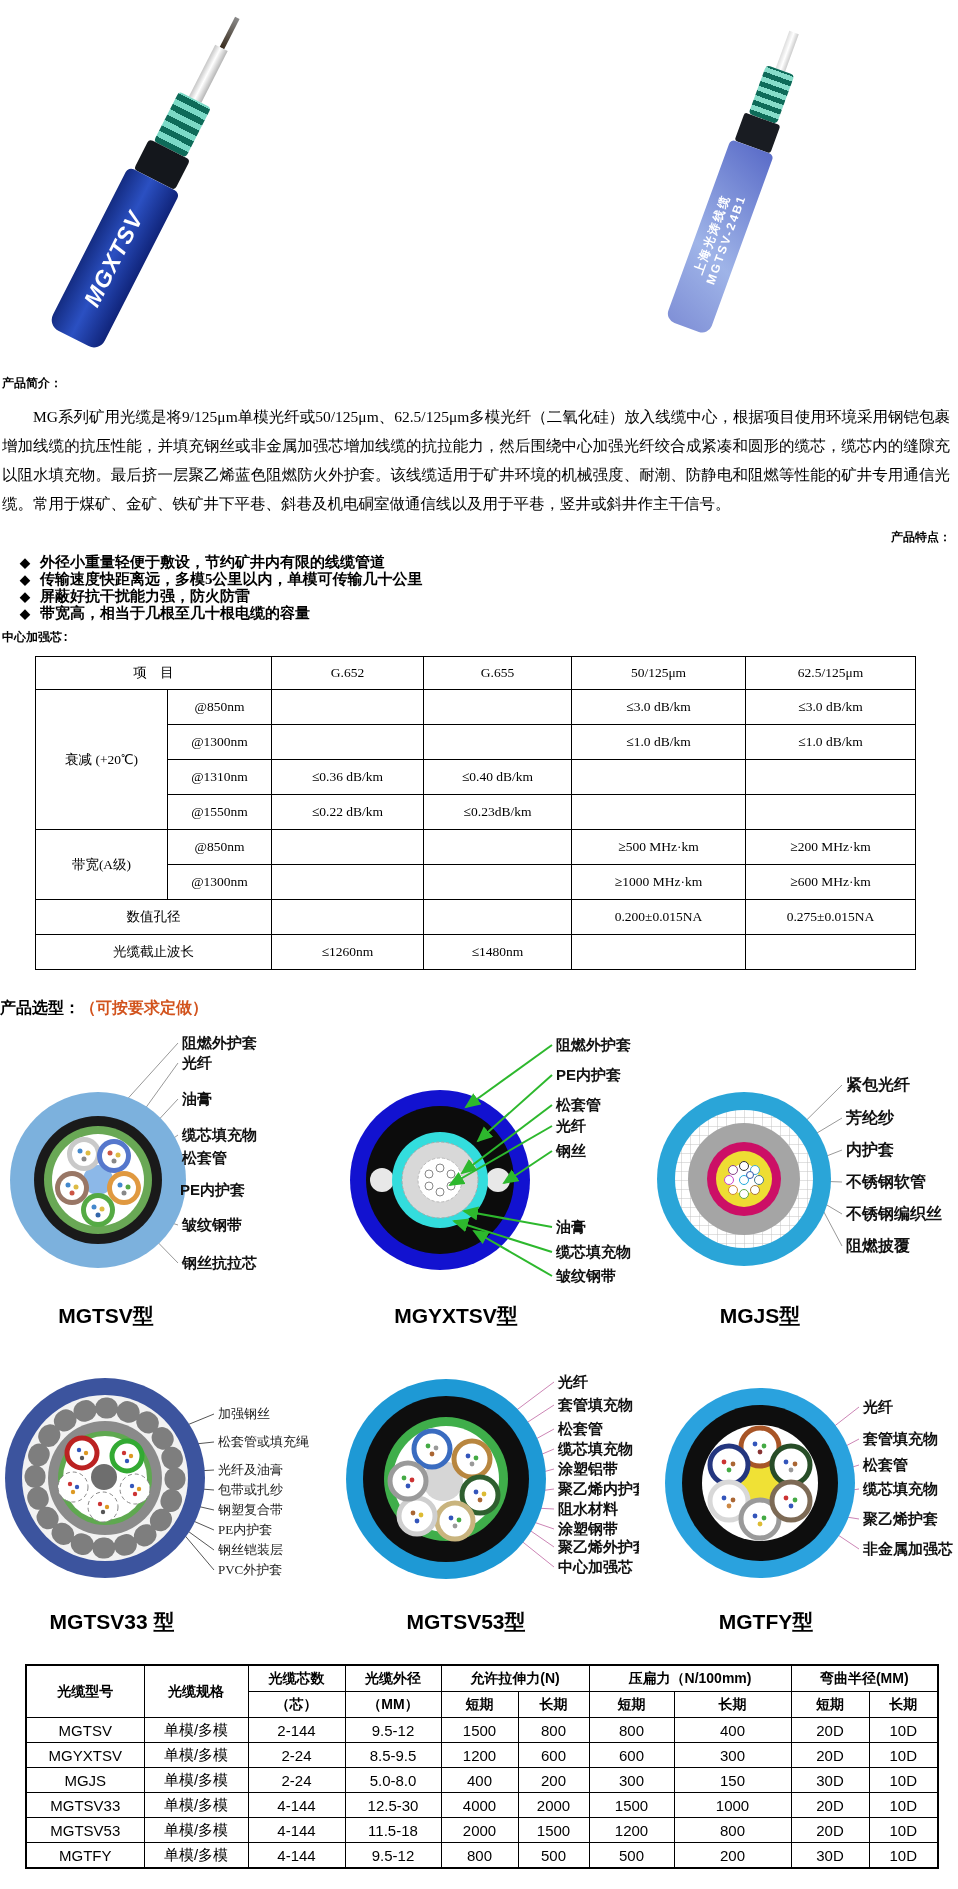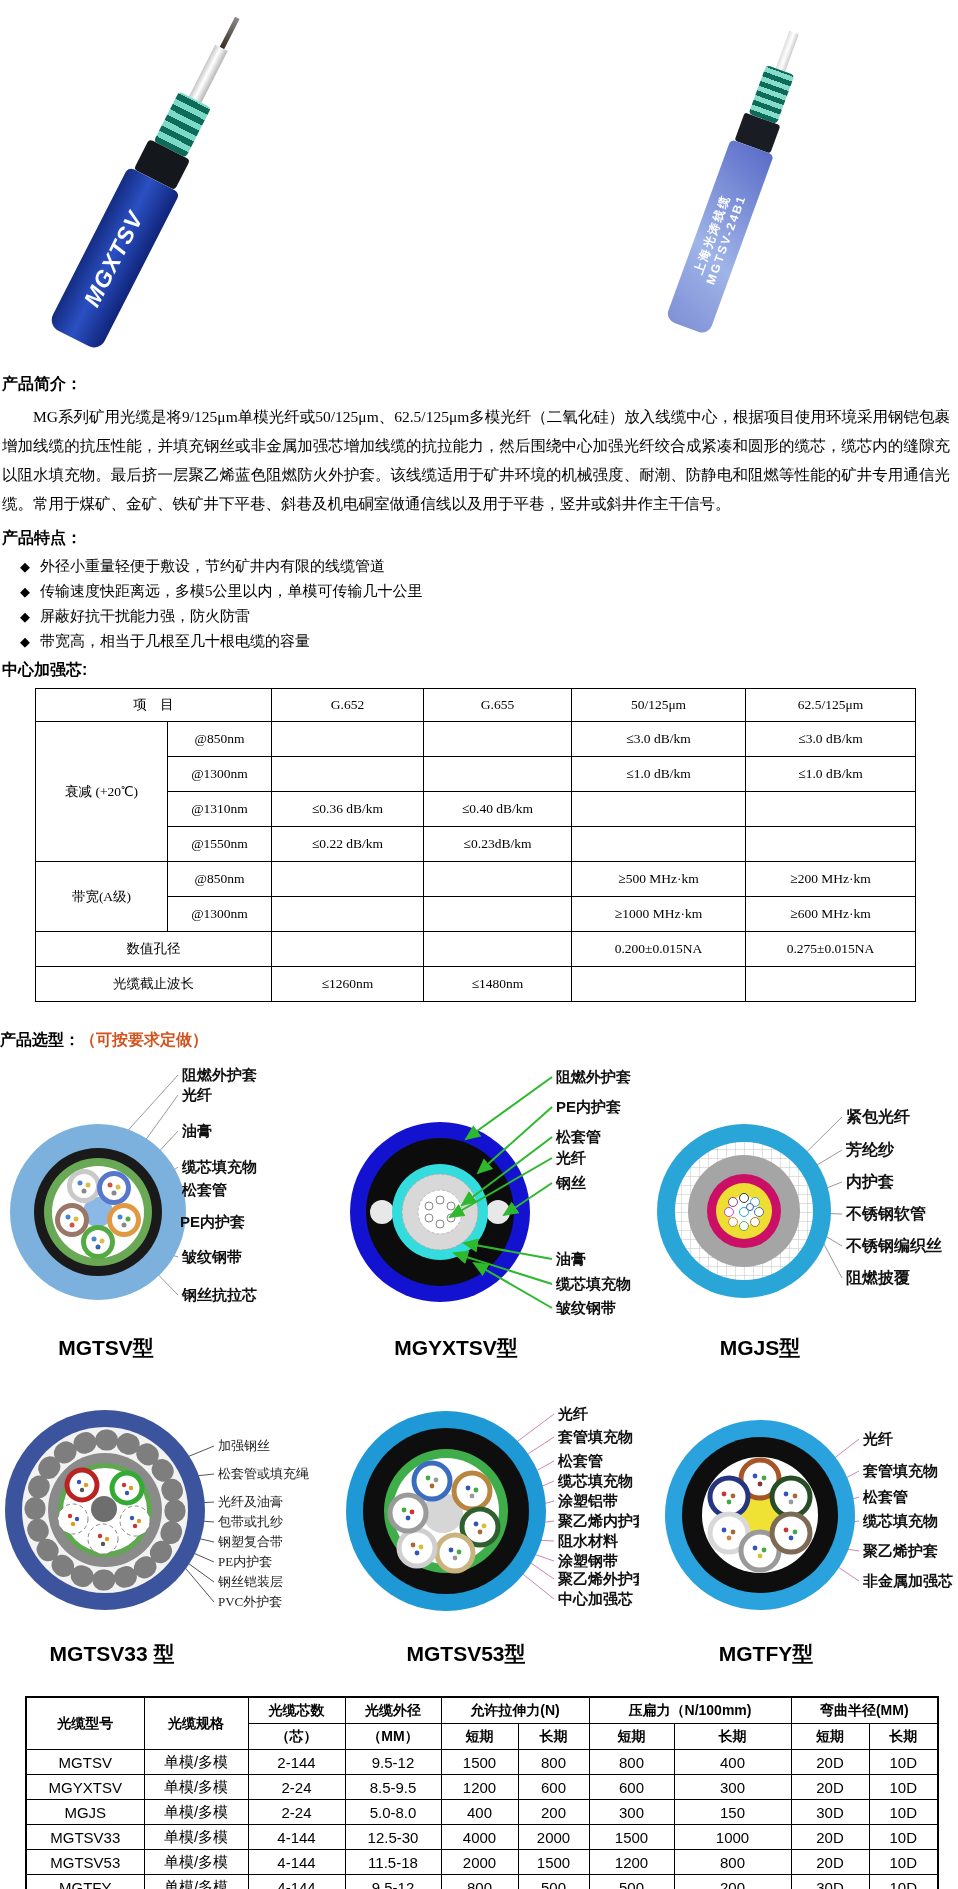--- a/index.html
+++ b/index.html
@@ -21,26 +21,26 @@
   
   .c2{left:392px;top:12px;transform:rotate(20deg);transform-origin:50% 55%;}
   .c2 .f{width:10px;height:40px;background:linear-gradient(90deg,#ddd,#fff,#ccc);}
   .c2 .a{width:30px;height:52px;border-radius:4px;background:repeating-linear-gradient(0deg,#0e6b59 0 5px,#86dcc9 5px 10px);}
   .c2 .k{width:38px;height:30px;background:#191c22;border-radius:3px;}
   .c2 .b{width:46px;height:192px;border-radius:5px 5px 10px 10px;background:linear-gradient(25deg,#7f8fd6,#9fb4e8 40%,#5a6cc8);position:relative;}
   .c2 .vtext{font:700 12px "Liberation Sans",sans-serif;letter-spacing:2px;}
   .c2 .vtext span{display:block;line-height:15px;}
 
   
-  .h-sec{font-size:16px;font-weight:700;margin:0 7px 0 2px;line-height:20px;}
+  .h-sec{font-size:12px;font-weight:700;margin:0 7px 0 2px;line-height:20px;font-family:Liberation Mono, monospace;}
   .h-intro{margin-top:56px;}
   .intro-p{font-family:"Liberation Serif",serif;font-size:15.5px;line-height:29px;text-align:justify;margin:8px 8px 0 2px;text-indent:2em;}
-  .h-feat{margin-top:10px;}
+  .h-feat{margin-top:10px;text-align:right;}
   .features{margin:6px 0 0 20px;padding:0;list-style:none;}
-  .features li{font-family:"Liberation Serif",serif;font-size:15px;line-height:25px;}
+  .features li{font-family:"Liberation Serif",serif;font-size:15px;line-height:16px;font-weight:bold;}
   .features .dia{font-size:13px;margin-right:10px;}
   .h-opt{margin-top:6px;}
 
   
   table{border-collapse:collapse;border-radius:30px;}
   .opt-table{margin:8px 0 0 35px;width:880px;font-family:"Liberation Serif",serif;font-size:13.5px;table-layout:fixed;}
   .opt-table td{border:1px solid #000;text-align:center;vertical-align:middle;height:34px;padding:0 2px;overflow:hidden;}
   .opt-table tr.hd td{height:32px;}
 
   

